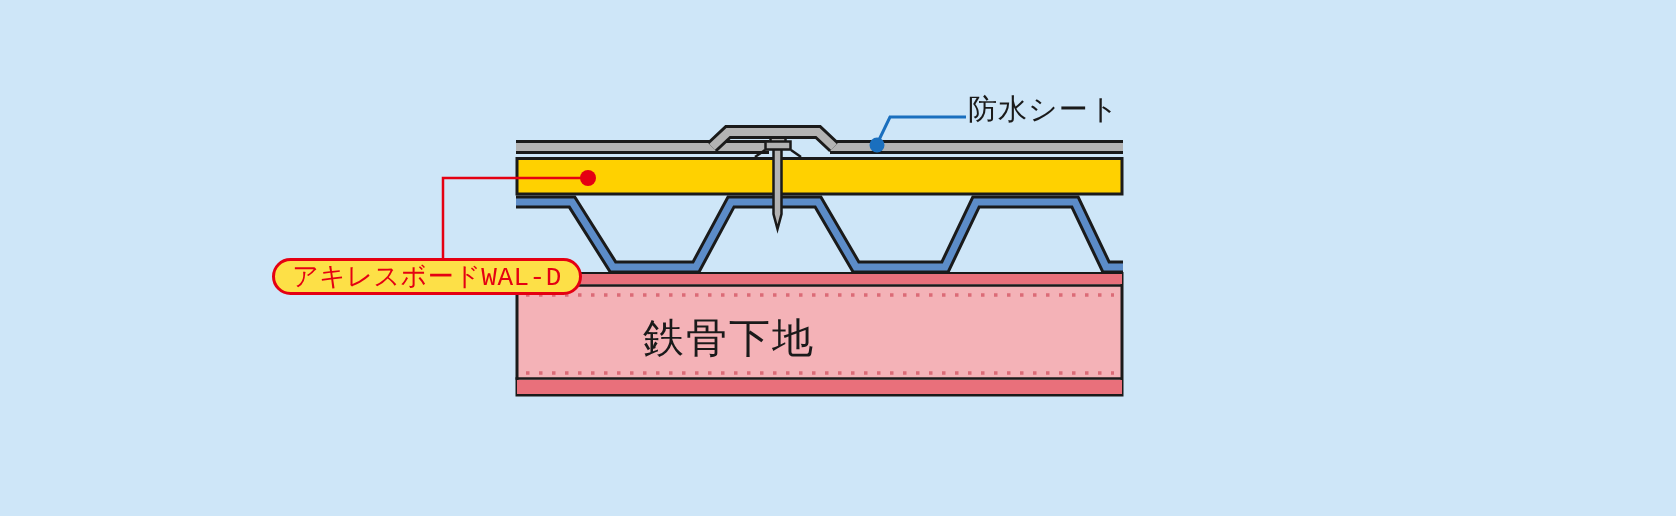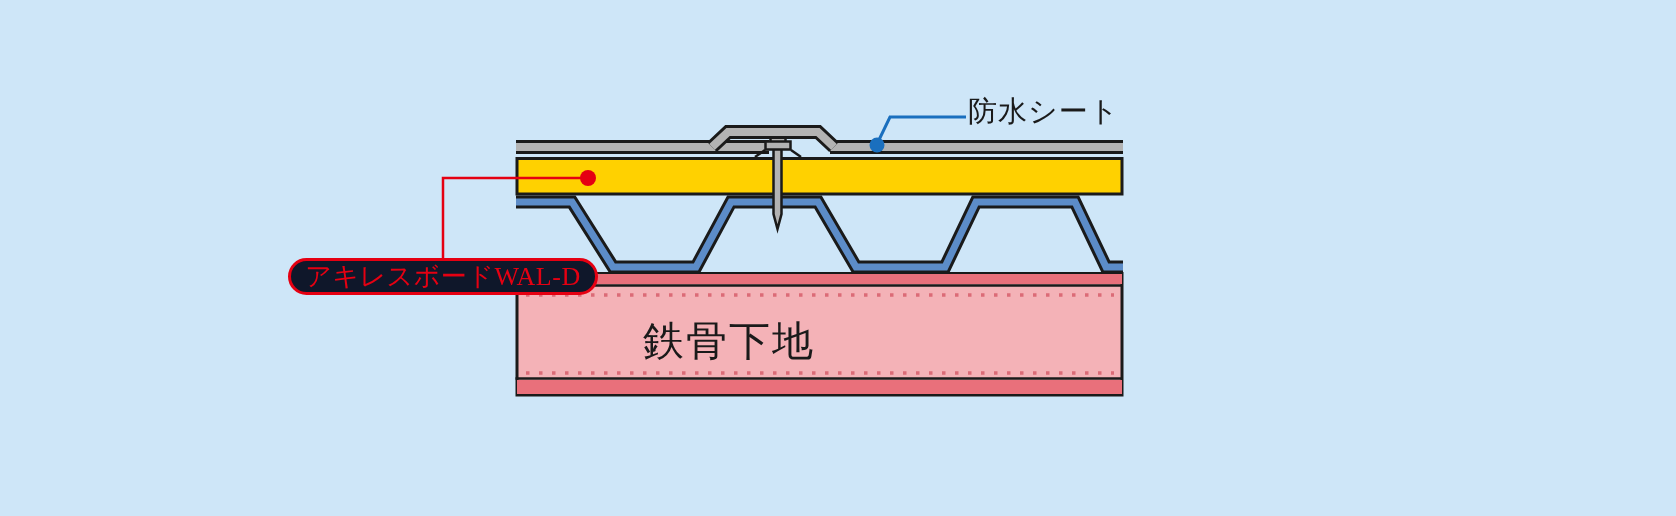--- a/index.html
+++ b/index.html
@@ -1,21 +1,21 @@
 <!DOCTYPE html>
 <html><head>
 <meta charset="utf-8">
 <style>
   html,body{margin:0;padding:0;}
   #stage{
     position:relative;
     width:1676px;height:516px;
     background:#CEE6F8;
     overflow:hidden;
-    font-family:Liberation Serif, serif;
+    font-family:Liberation Mono, monospace;
   }
   #diagram-svg{position:absolute;left:0;top:0;}
   .label{
     position:absolute;
     color:#1A1A1A;
     white-space:nowrap;
     line-height:1;
   }
   .label-waterproof{
     left:968px;top:97px;
@@ -24,24 +24,24 @@
   }
   .label-steel{
     left:618px;top:321px;
     width:222px;
     text-align:center;
     font-size:41px;
     letter-spacing:2px;
   }
   .pill{
     position:absolute;
-    left:288px;top:258px;
+    left:272px;top:258px;
     width:310px;height:37px;
     box-sizing:border-box;
-    background:#0f172a;
+    background:#fde047;
     border:3.5px solid #E50012;
     border-radius:20px;
     display:flex;align-items:center;justify-content:center;
     color:#E50012;
     font-size:26px;
     letter-spacing:0.5px;
   }
 </style>
 </head>
 <body>

